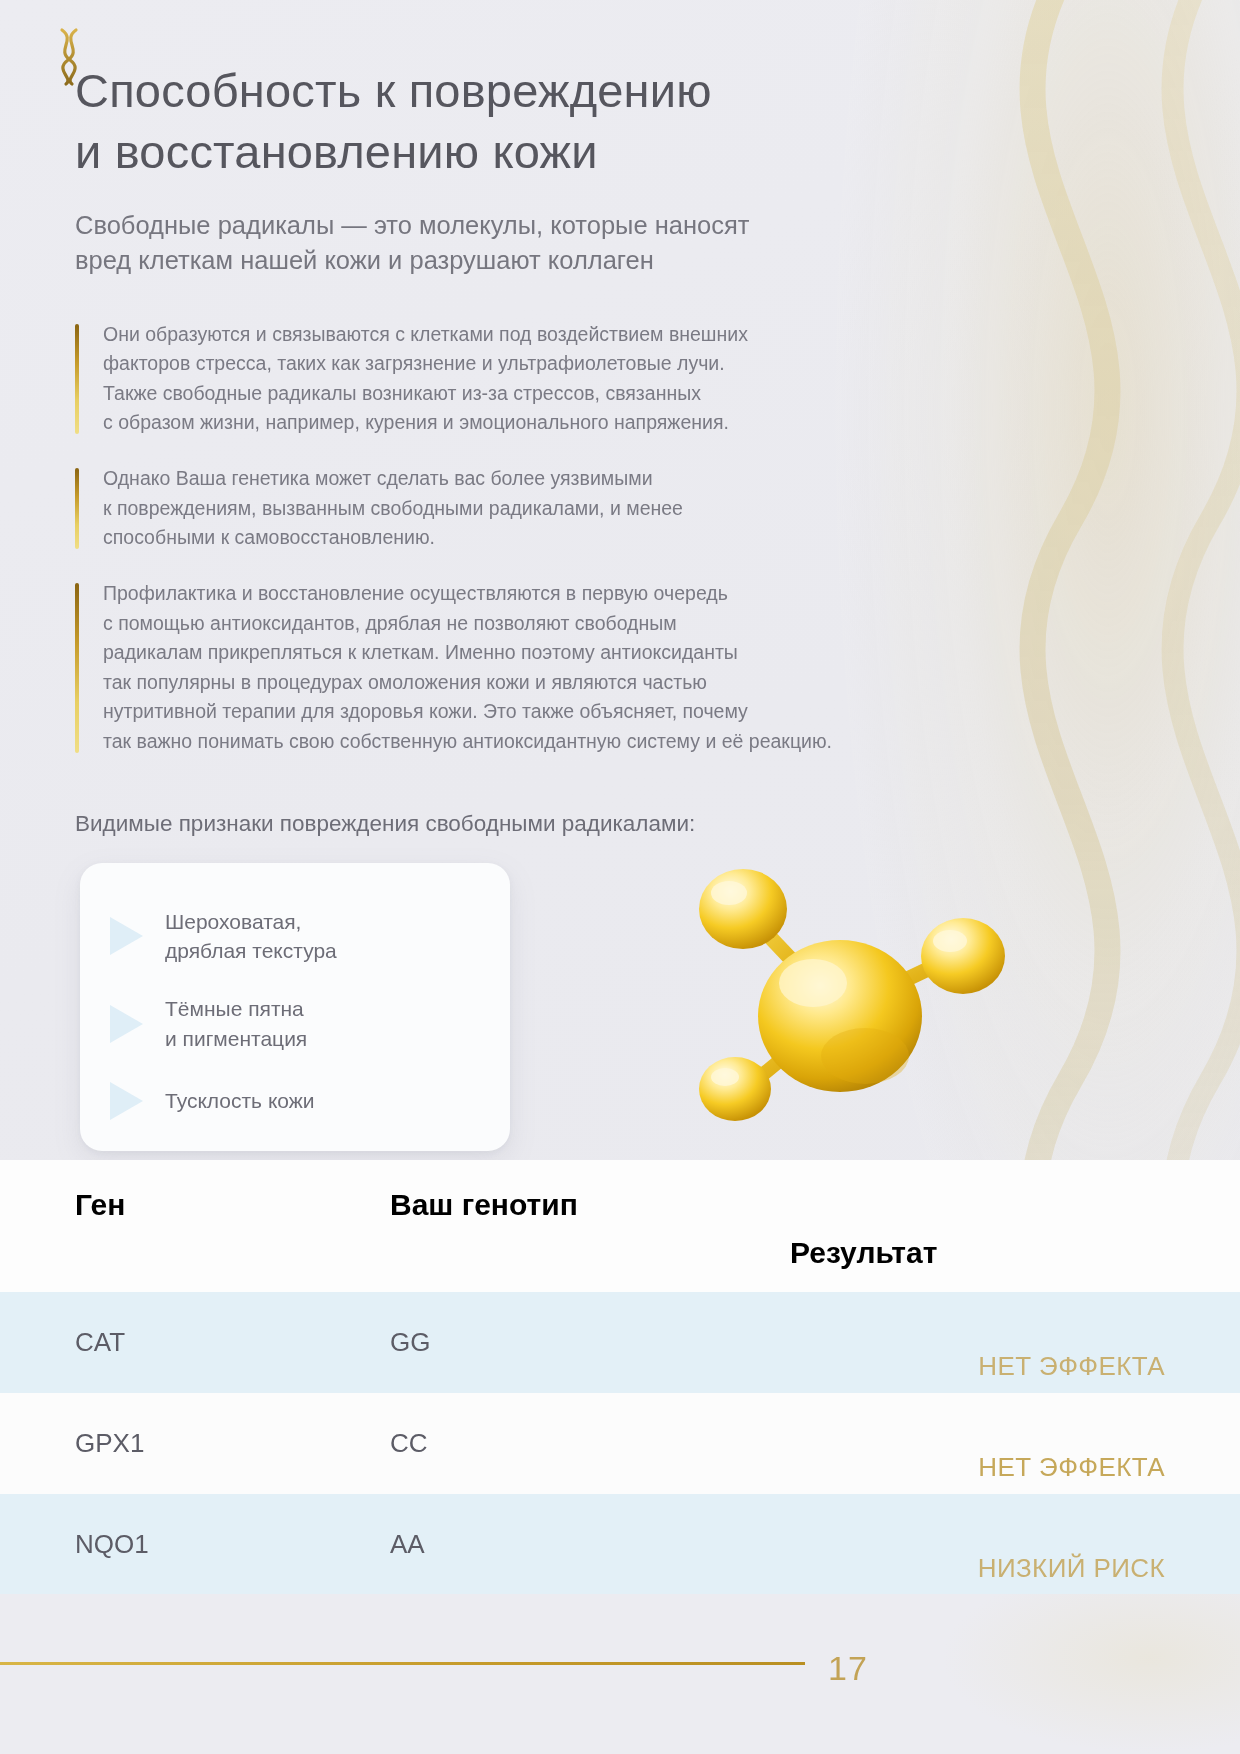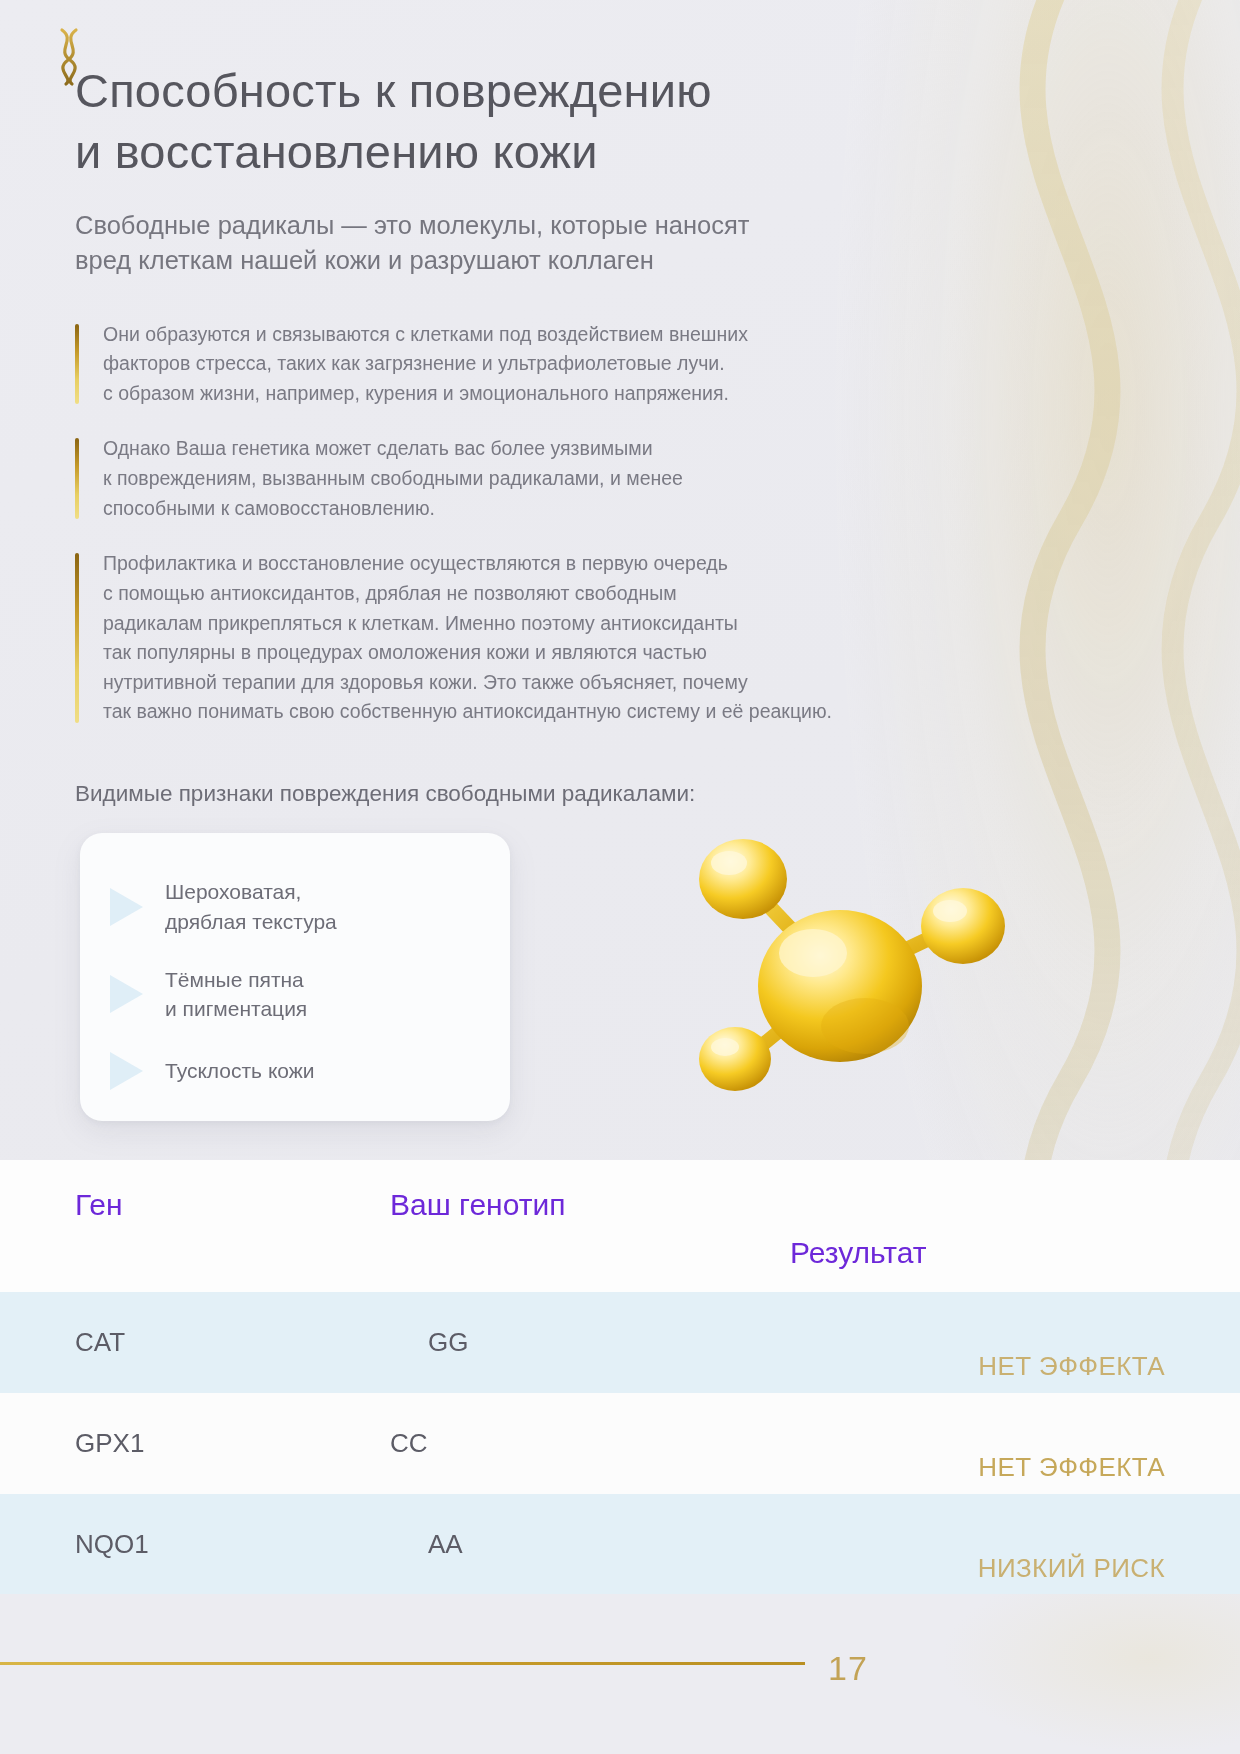--- a/index.html
+++ b/index.html
@@ -84,26 +84,26 @@
 
   
   .molecule { position: absolute; left: 500px; top: -32px; width: 480px; height: 330px; }
 
   
   .table {
     position: absolute; left: 0; top: 1160px; width: 1240px;
     background: #fdfdfd;
   }
   .t-head { display: flex; padding: 28px 75px 22px 75px; background: #fdfdfd; }
-  .t-head div { font-size: 30px; font-weight: 400; color: #6d28d9; }
+  .t-head div { font-size: 30px; font-weight: 700; color: #000000; }
   .c1 { width: 315px; }
   .c2 { width: 400px; }
   .c3 { flex: 1; margin-top: 48px; }
   .t-row { display: flex; padding: 11px 75px; align-items: center; }
-  .t-row.alt { background: #e3f0f7; gap: 38px; }
+  .t-row.alt { background: #e3f0f7; }
   .t-row.plain { background: #fcfcfc; }
   .t-row div { font-size: 26px; font-weight: 300; }
   .t-row .g-name, .t-row .g-type { color: #5c5c66; }
   .t-row .g-res { color: #c6a85a; letter-spacing: .4px; text-align: right; }
   .t-row.alt .g-res { color: #c9b071; }
 
   
   .footer { position: absolute; left: 0; bottom: 0; width: 1240px; height: 160px; background: #ececf1; }
   .footer-rule { position: absolute; left: 0; bottom: 89px; width: 805px; height: 3px;
       background: linear-gradient(90deg,#d8b546 0%, #c59a2a 60%, #b98f22 100%); }
@@ -189,20 +189,21 @@
       <span>вред клеткам нашей кожи и разрушают коллаген</span>
     </div>
 
     <div class="blocks">
 
       <div class="block">
         <div class="bar"></div>
         <p>
           <span>Они образуются и связываются с клетками под воздействием внешних</span>
           <span>факторов стресса, таких как загрязнение и ультрафиолетовые лучи.</span>
+          <span>Также свободные радикалы возникают из-за стрессов, связанных</span>
           <span>с образом жизни, например, курения и эмоционального напряжения.</span>
         </p>
       </div>
 
       <div class="block">
         <div class="bar"></div>
         <p>
           <span>Однако Ваша генетика может сделать вас более уязвимыми</span>
           <span>к повреждениям, вызванным свободными радикалами, и менее</span>
           <span>способными к самовосстановлению.</span>

